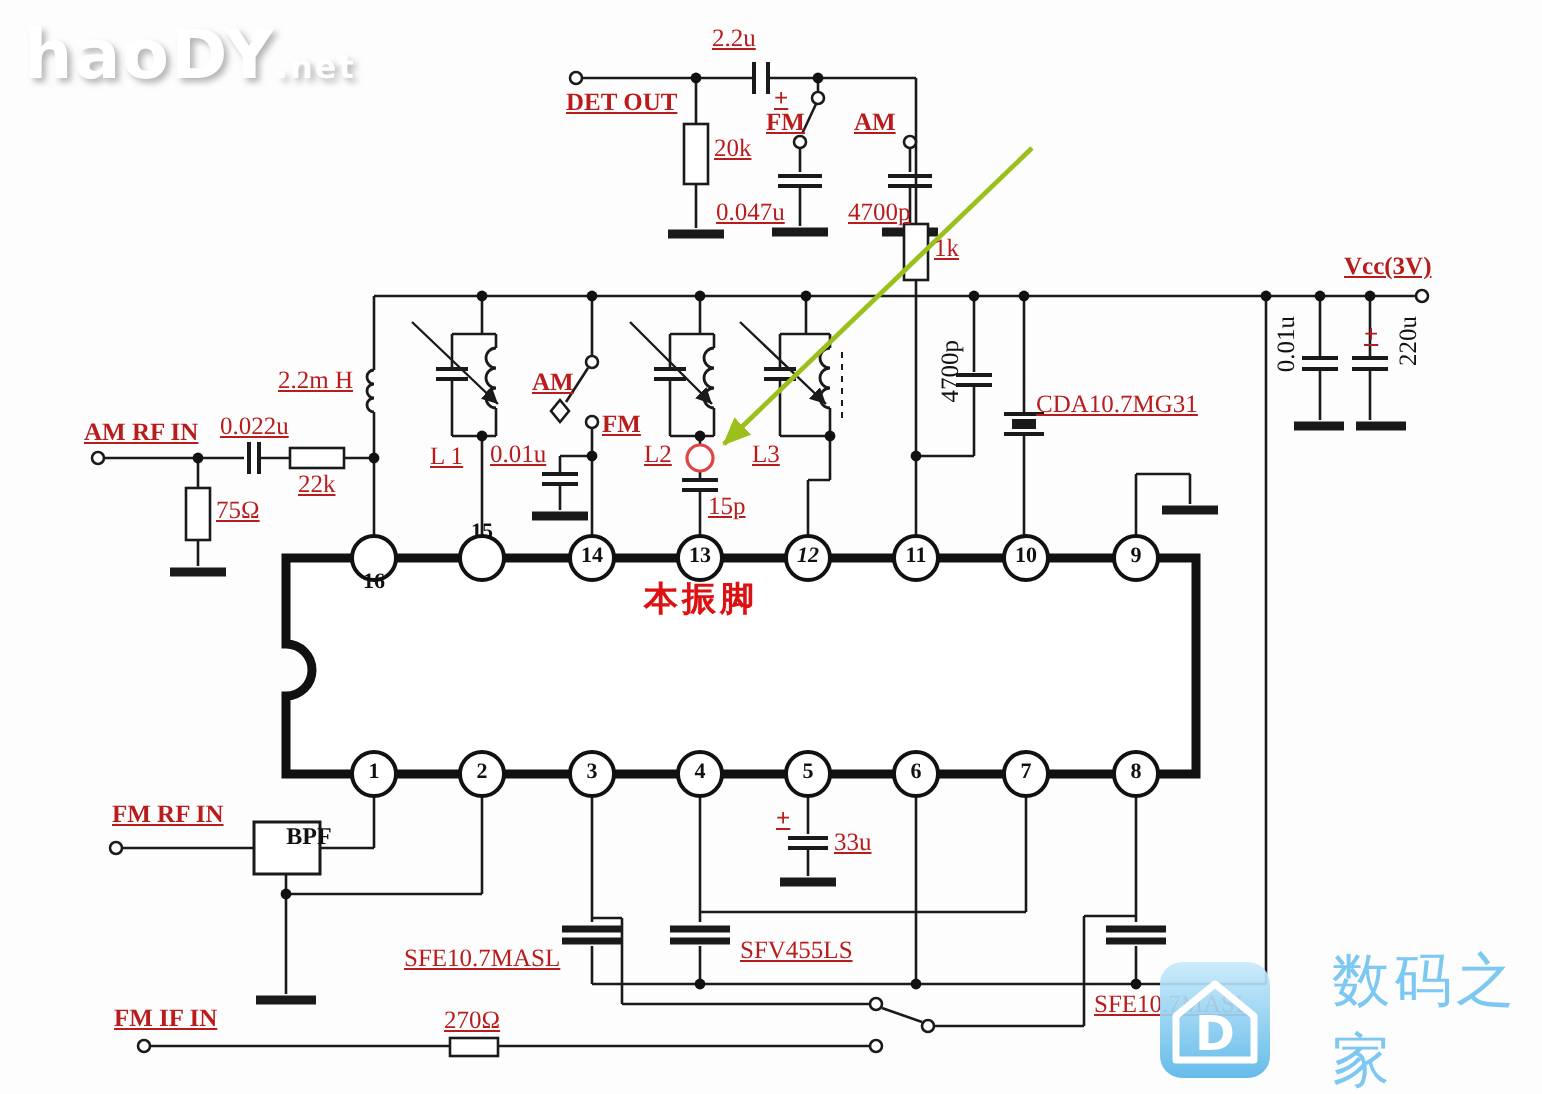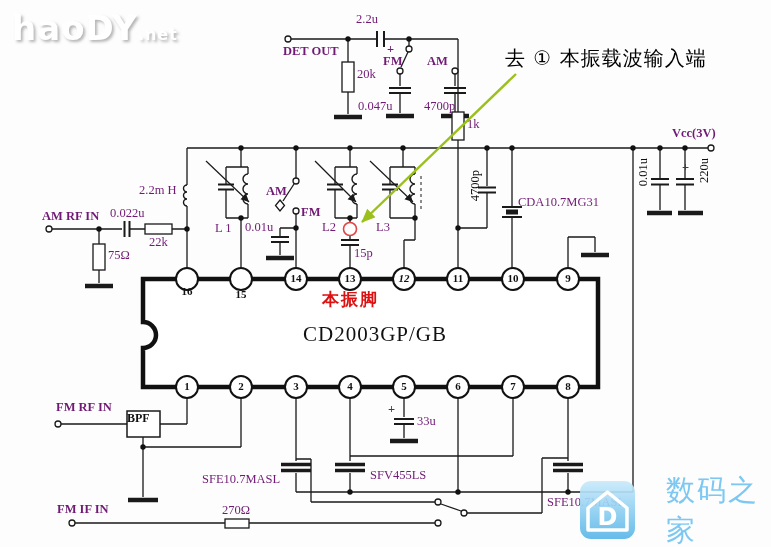--- a/index.html
+++ b/index.html
@@ -1,30 +1,30 @@
 <!DOCTYPE html>
 <html><head>
 <meta charset="utf-8">
 <style>
   html,body{margin:0;padding:0;background:#fff;}
   #stage{position:relative;width:771px;height:547px;background:#fdfdfd;overflow:hidden;
          font-family:"Liberation Serif",serif;}
   #stage svg{position:absolute;left:0;top:0;}
-  .lbl{position:absolute;font:12.5px "Liberation Serif",serif;color:#701a75;white-space:nowrap;line-height:13px;}
+  .lbl{position:absolute;font:12.5px "Liberation Serif",serif;color:#b91c1c;white-space:nowrap;line-height:13px;text-decoration:underline;}
   .lbl.b{font-weight:bold;}
   .vlbl{position:absolute;writing-mode:vertical-rl;transform:rotate(180deg);
         font:12.5px "Liberation Serif",serif;color:#111;white-space:nowrap;}
   .pin{position:absolute;width:16px;text-align:center;font:bold 11px "Liberation Serif",serif;
        color:#111;line-height:13px;}
   .ic-name{position:absolute;left:295px;top:322px;width:160px;text-align:center;
            font:21px "Liberation Serif",serif;letter-spacing:1px;color:#111;}
   .cn{font-family:"DejaVu Sans",sans-serif;}
   .callout{position:absolute;left:505px;top:45px;font-size:20px;color:#000;letter-spacing:1px;}
   .osc-note{position:absolute;left:322px;top:288px;font-size:17px;color:#dd1111;font-weight:bold;letter-spacing:2px;}
-  .bpf-lbl{position:absolute;left:127px;top:411px;width:55px;height:26px;text-align:left;
+  .bpf-lbl{position:absolute;left:127px;top:411px;width:55px;height:26px;text-align:center;
            line-height:26px;font:bold 12px "Liberation Serif",serif;color:#111;}
   .brand{position:absolute;left:12px;top:8px;font-weight:bold;font-size:34px;color:#fff;
          text-shadow:2px 2px 3px rgba(120,120,120,.55),-1px -1px 1px #fff;letter-spacing:1px;
          font-family:"DejaVu Sans",sans-serif;}
   .brand .net{font-size:16px;margin-top:12px;}
   .wm-cn{position:absolute;left:637px;top:471px;font-size:29px;font-weight:400;color:#7cc8f2;
          letter-spacing:2px;margin-left:29px;}
   .wm-en{position:absolute;left:641px;top:509px;font-size:21px;font-style:italic;color:#7cc8f2;
          font-family:"DejaVu Sans",sans-serif;}
   .wm-logo{position:absolute;left:579px;top:480px;width:57px;height:60px;}
@@ -219,45 +219,43 @@
 <div class="lbl" style="left:357px;top:68px;">20k</div>
 <div class="lbl" style="left:356px;top:13px;">2.2u</div>
 <div class="lbl b" style="left:387px;top:43px;">+</div>
 <div class="lbl b" style="left:383px;top:55px;">FM</div>
 <div class="lbl b" style="left:427px;top:55px;">AM</div>
 <div class="lbl" style="left:358px;top:100px;">0.047u</div>
 <div class="lbl" style="left:424px;top:100px;">4700p</div>
 <div class="lbl" style="left:467px;top:118px;">1k</div>
 <div class="lbl b" style="left:672px;top:127px;">Vcc(3V)</div>
 
-<div class="callout cn">去 ① 本振载波输入端</div>
 
 <div class="lbl" style="left:139px;top:184px;">2.2m H</div>
 <div class="lbl b" style="left:42px;top:210px;">AM RF IN</div>
 <div class="lbl" style="left:110px;top:207px;">0.022u</div>
 <div class="lbl" style="left:149px;top:236px;">22k</div>
 <div class="lbl" style="left:108px;top:249px;">75Ω</div>
 <div class="lbl" style="left:215px;top:222px;">L 1</div>
 <div class="lbl" style="left:245px;top:221px;">0.01u</div>
 <div class="lbl b" style="left:266px;top:185px;">AM</div>
 <div class="lbl b" style="left:301px;top:206px;">FM</div>
 <div class="lbl" style="left:322px;top:221px;">L2</div>
 <div class="lbl" style="left:376px;top:221px;">L3</div>
 <div class="lbl" style="left:354px;top:247px;">15p</div>
 <div class="vlbl" style="left:468px;top:170px;">4700p</div>
 <div class="lbl" style="left:518px;top:196px;">CDA10.7MG31</div>
 <div class="vlbl" style="left:636px;top:158px;">0.01u</div>
 <div class="lbl b" style="left:682px;top:161px;">+</div>
 <div class="vlbl" style="left:697px;top:158px;">220u</div>
 
-<div class="ic-name">CD2003GP/GB</div>
 <div class="osc-note cn">本振脚</div>
 
 <div class="pin" style="left:179px;top:272px;margin-top:13px;">16</div>
-<div class="pin" style="left:233px;top:288px;">15</div>
+<div class="pin" style="left:233px;top:260px;">15</div>
 <div class="pin" style="left:288px;top:272px;">14</div>
 <div class="pin" style="left:342px;top:272px;">13</div>
 <div class="pin" style="left:396px;top:272px;font-style:italic;">12</div>
 <div class="pin" style="left:450px;top:272px;">11</div>
 <div class="pin" style="left:505px;top:272px;">10</div>
 <div class="pin" style="left:560px;top:272px;">9</div>
 <div class="pin" style="left:179px;top:380px;">1</div>
 <div class="pin" style="left:233px;top:380px;">2</div>
 <div class="pin" style="left:288px;top:380px;">3</div>
 <div class="pin" style="left:342px;top:380px;">4</div>

